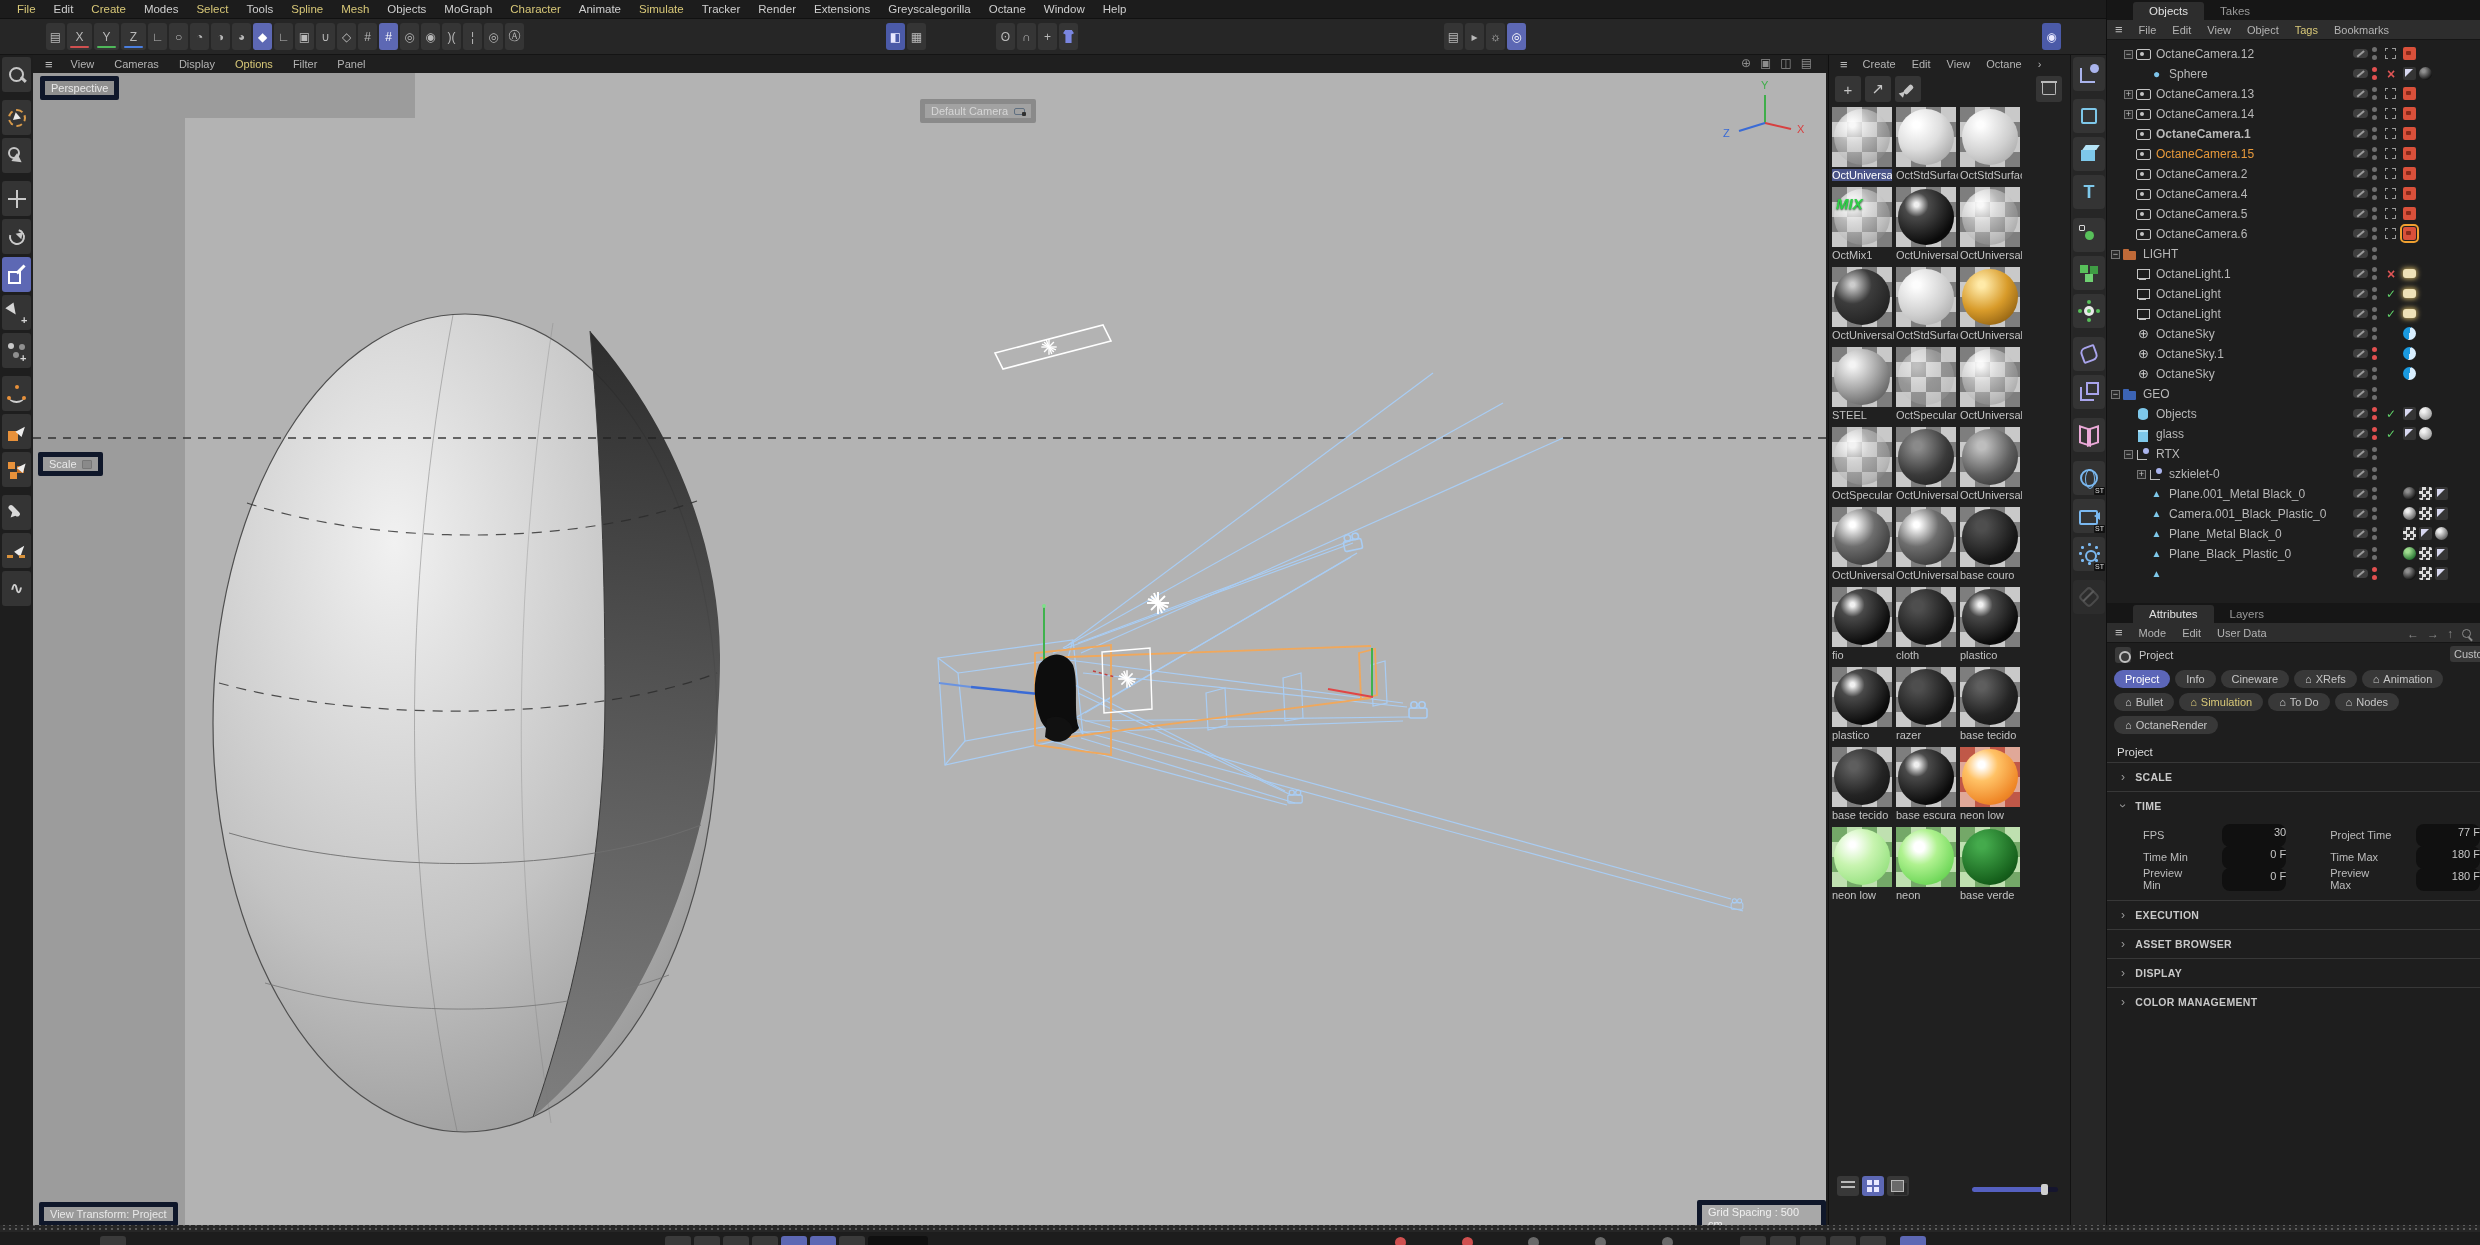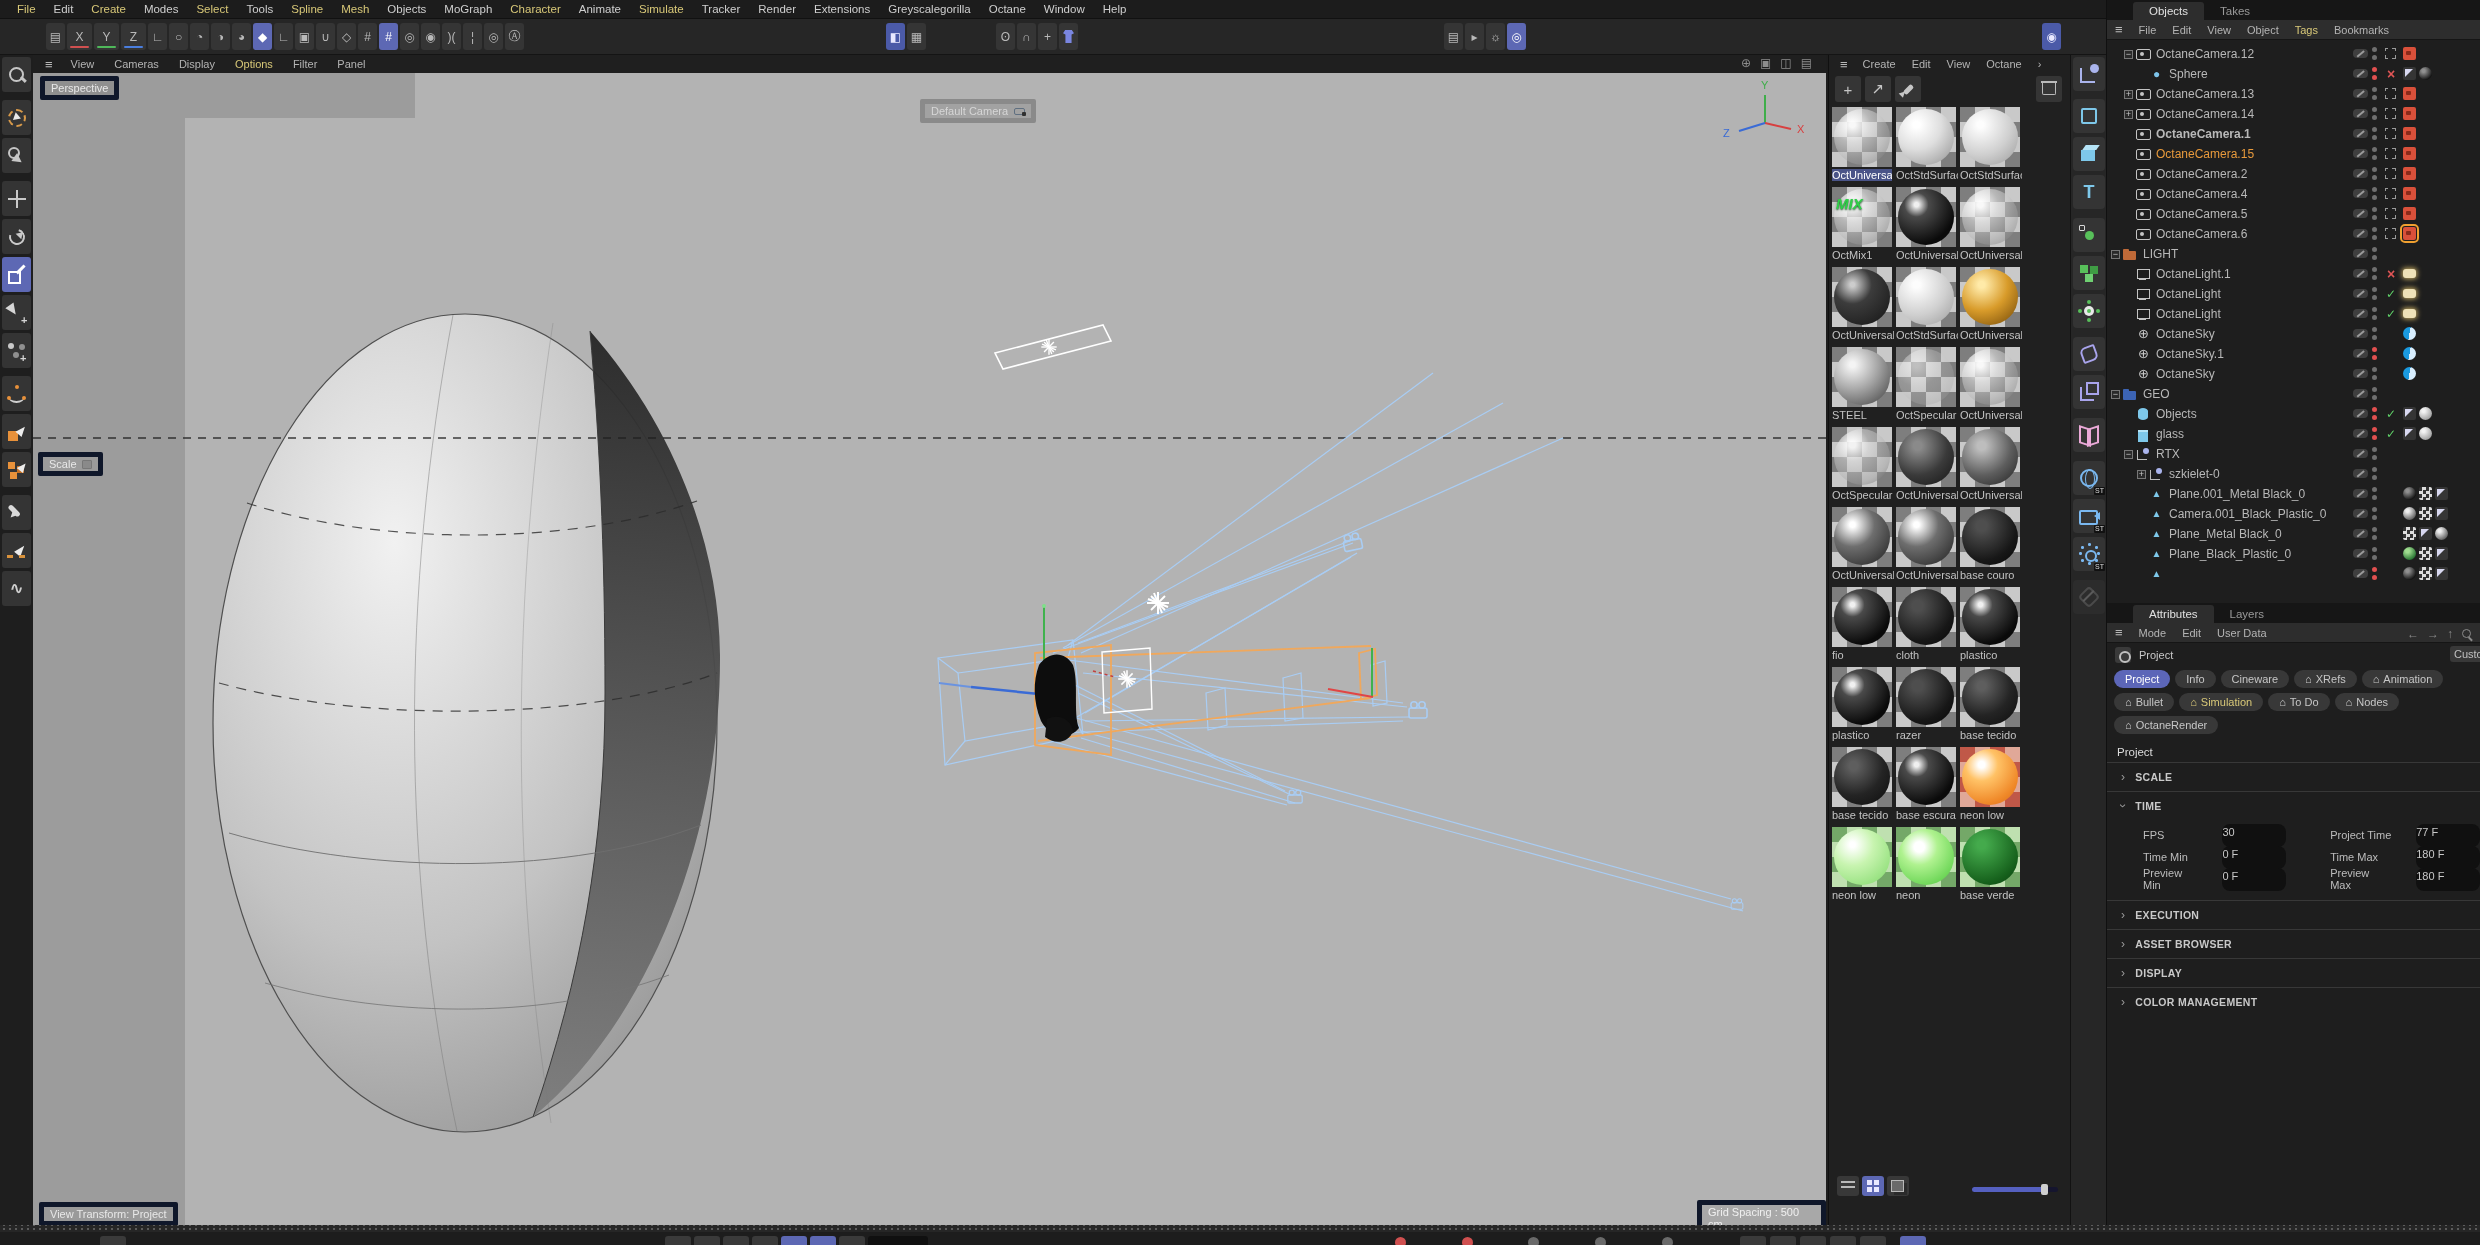--- a/index.html
+++ b/index.html
@@ -235,21 +235,21 @@
   .pill .house { margin-right:4px; }
   #attr-heading { padding:6px 10px 4px; color:#dcdcdc; font-size:11.5px; }
   .sect { border-top:1px solid #383838; padding:7px 0 7px 14px; color:#c9c9c9; font-weight:bold; font-size:10.5px; letter-spacing:.3px; }
   .sect .arr { display:inline-block; color:#9a9a9a; margin-right:10px; font-weight:normal; transform:none; font-size:12px; }
   .sect.open .arr { transform:rotate(90deg); }
   #time-fields { padding:4px 0 10px; }
   .tf-row { display:flex; align-items:center; height:22px;gap:24px; }
   .tf-label { font-weight:normal; color:#bdbdbd; font-size:11px; }
   .tf-l1 { margin-left:36px; width:66px; }
   .tf-l2 { margin-left:20px; width:74px; }
-  .tf-box { width:76px; height:23px; background:#101010; border-radius:8px; color:#c8c8c8; font-size:11px; text-align:left; line-height:16px; }
+  .tf-box { width:76px; height:23px; background:#101010; border-radius:8px; color:#c8c8c8; font-size:11px; text-align:right; line-height:16px; }
 
   
   #gutter { position:absolute; left:0; top:1225px; width:2480px; height:7px; background:#262626;
     background-image:radial-gradient(#5c5c5c 1px, transparent 1.2px); background-size:6px 4px; background-position:1px 2px; }
   #timeline { position:absolute; left:0; top:1232px; width:2480px; height:13px; background:#1d1d1d; overflow:hidden; }
   .tl-btn { position:absolute; top:4px; width:26px; height:18px; background:#3a3a3a; border-radius:3px; }
   .tl-btn.blue { background:#5d68b4; }
   .tl-btn.field { background:#101010; }
   .tl-dot { position:absolute; top:5px; width:11px; height:11px; border-radius:50%; background:#6a6a6a; }
   .tl-dot.red { background:#d05050; }

